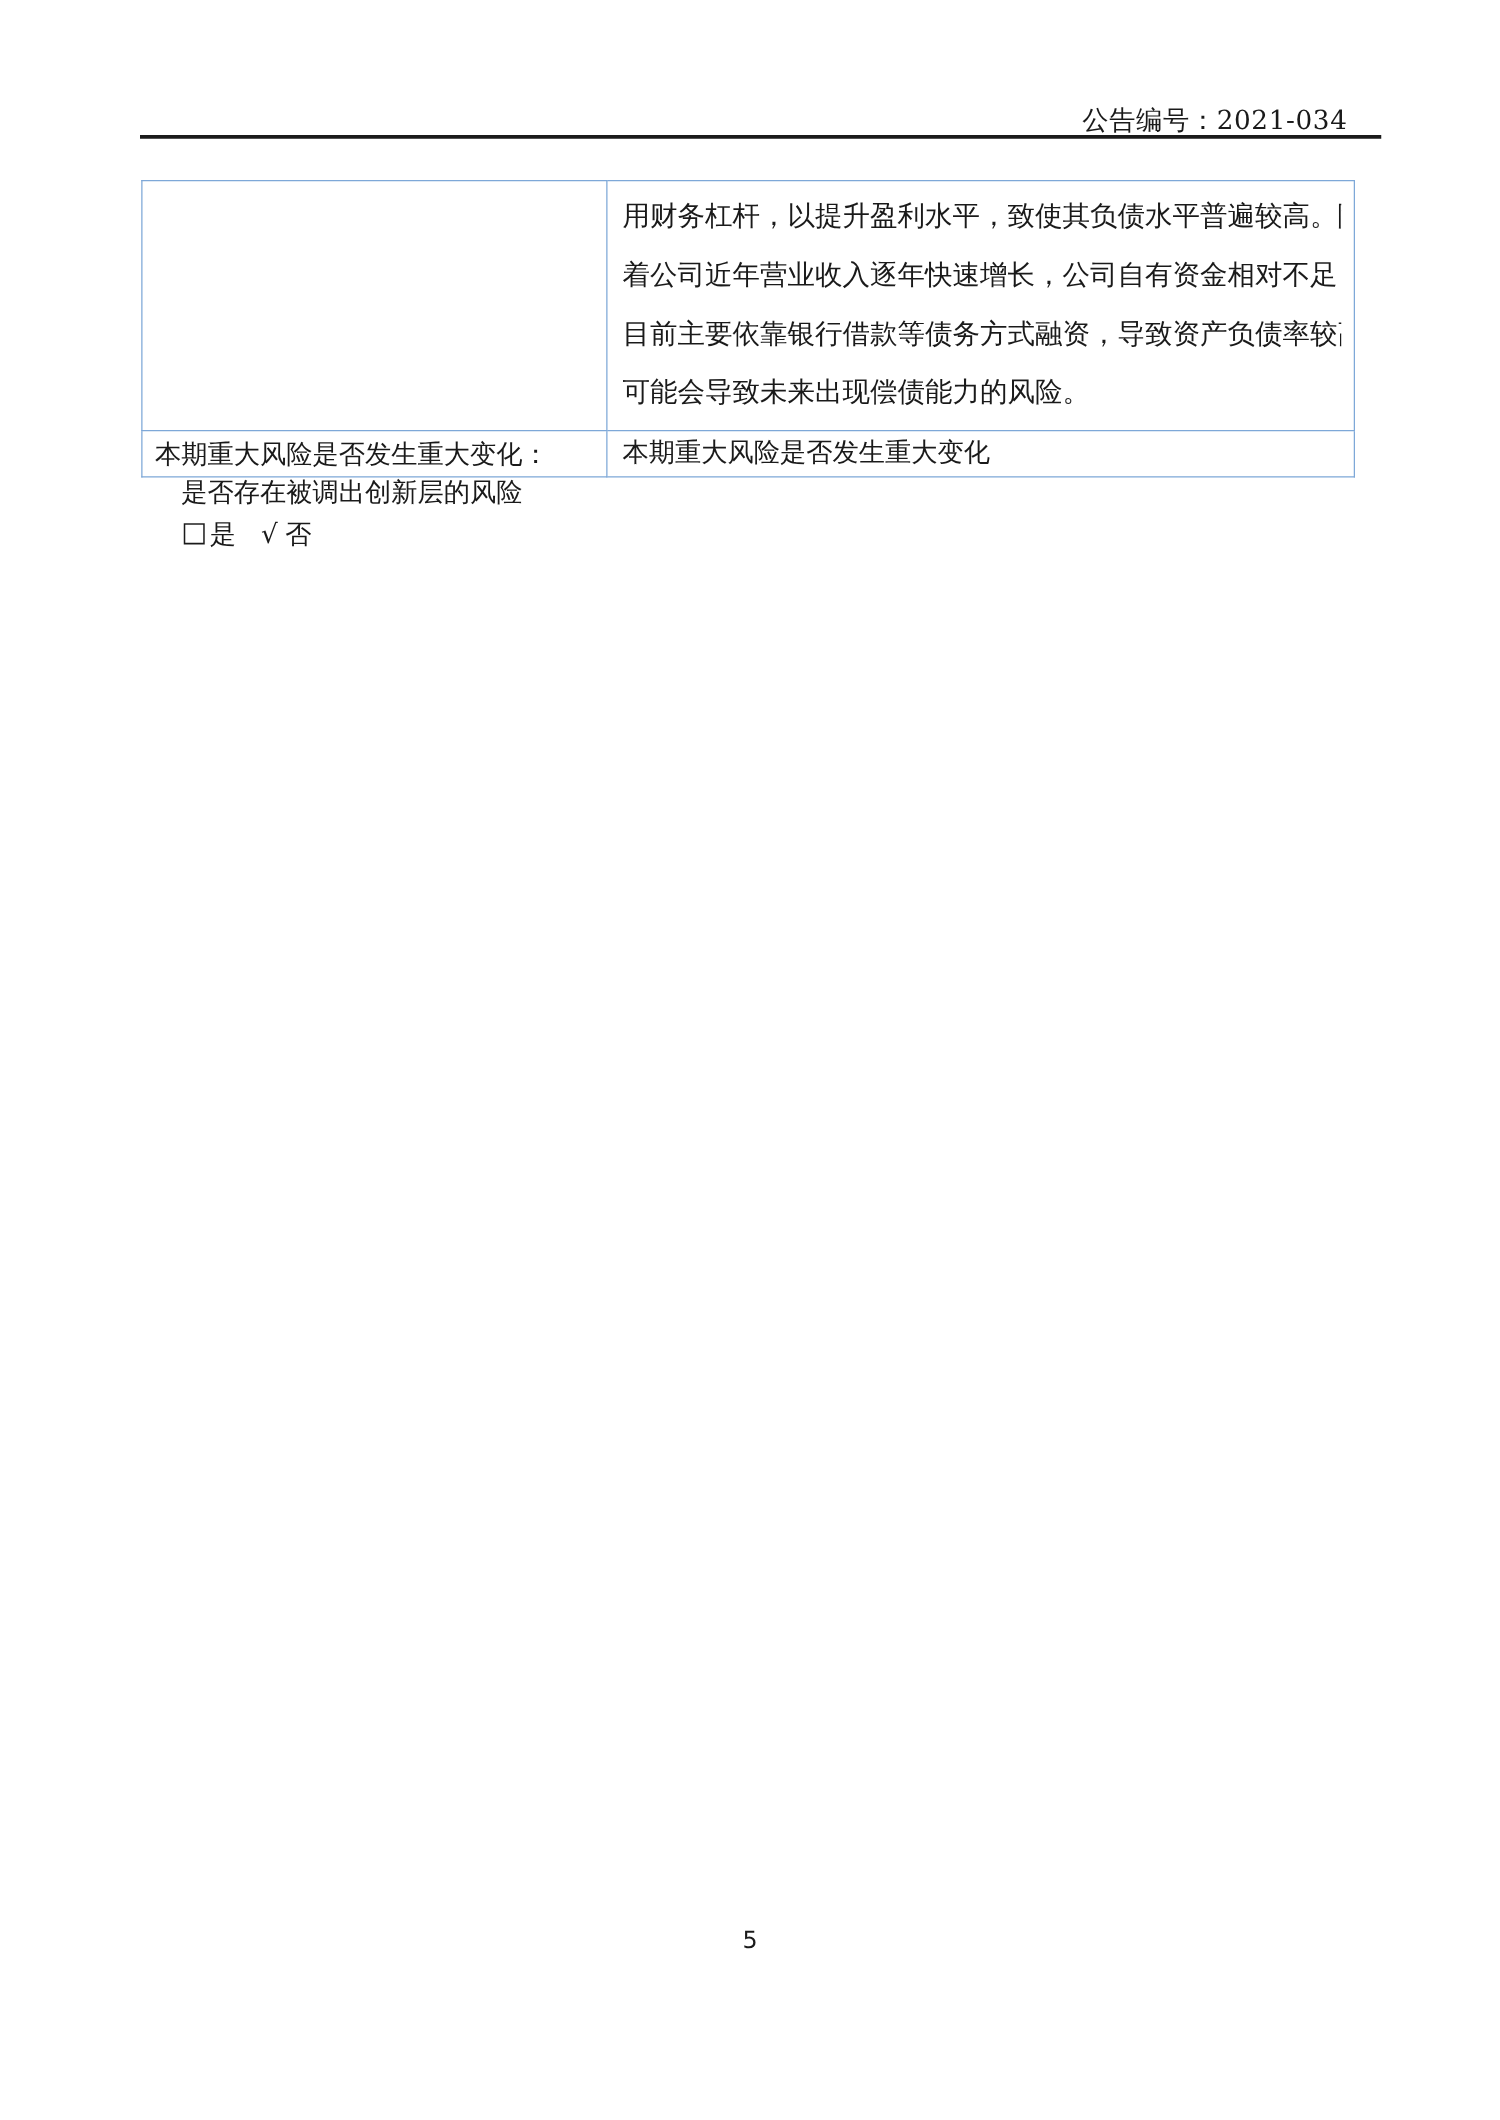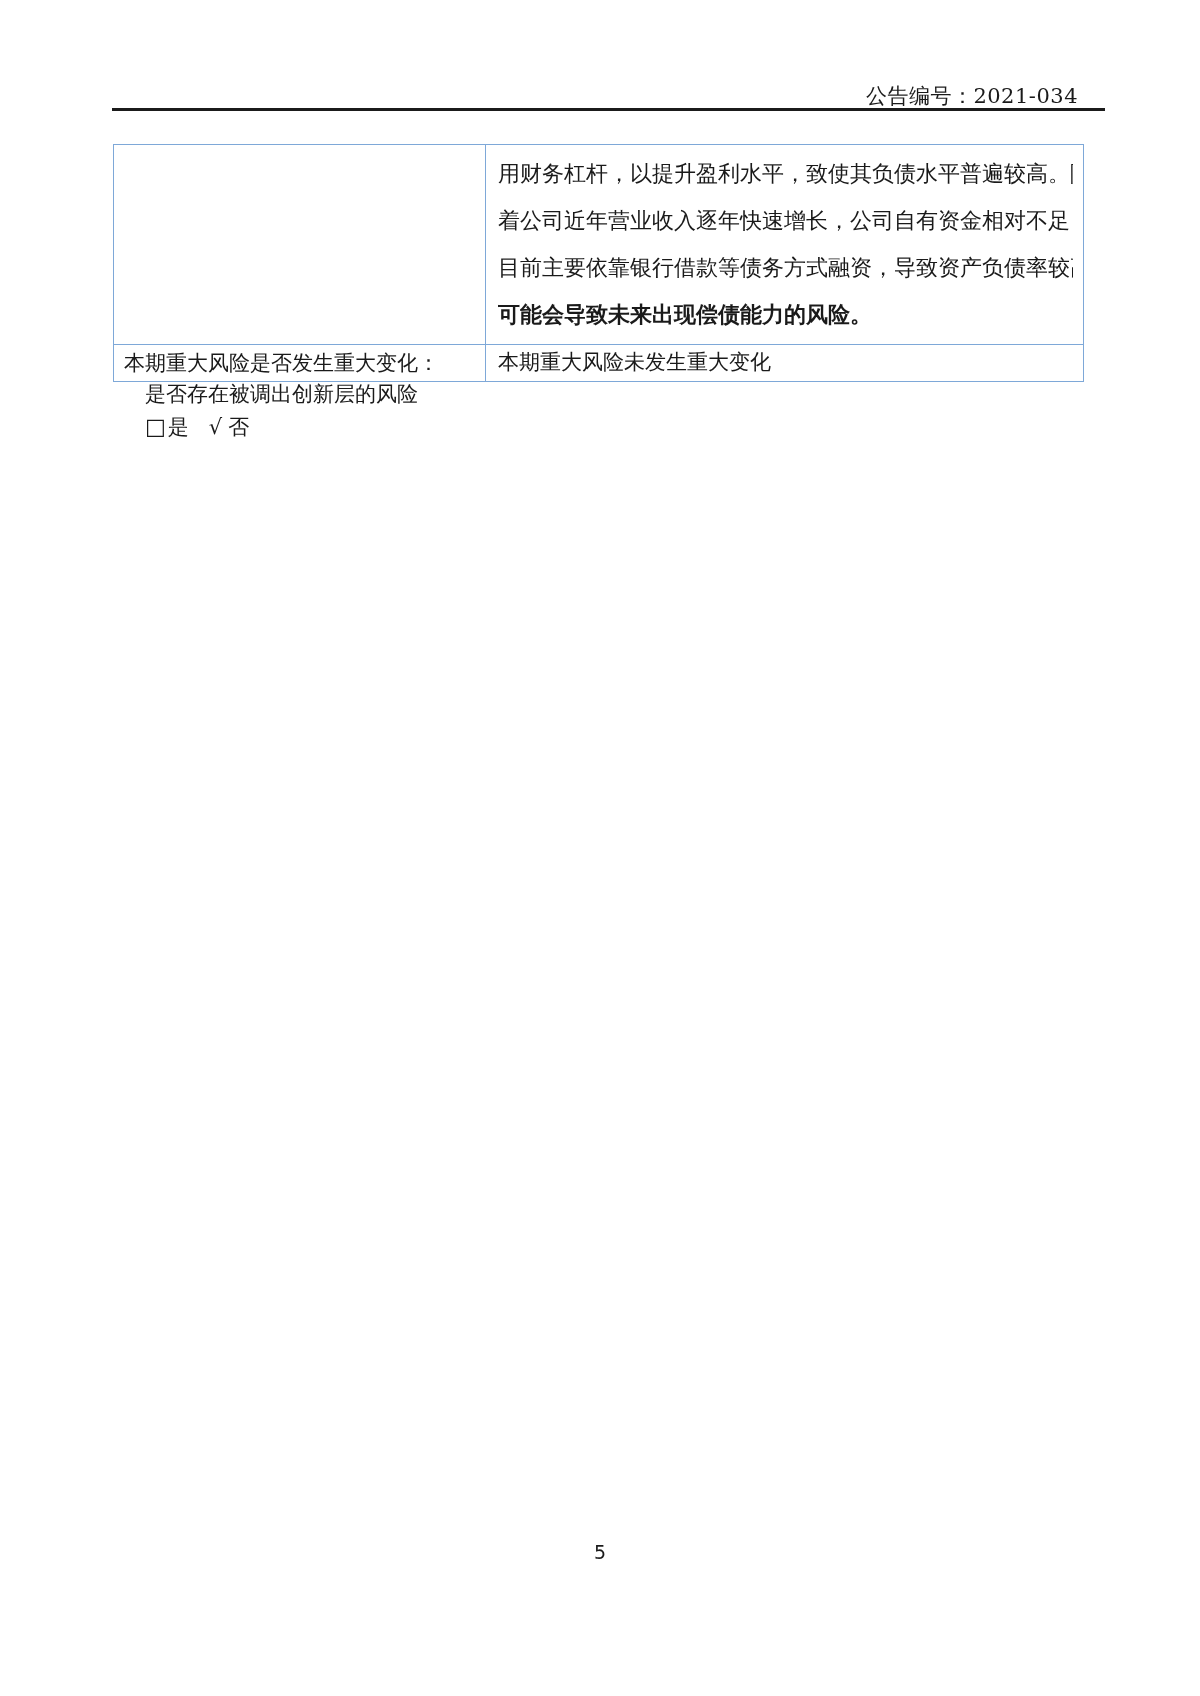--- a/index.html
+++ b/index.html
@@ -51,21 +51,20 @@
   .para-line {
     line-height: 47px;
     text-align: justify;
     text-align-last: justify;
     white-space: nowrap;
     overflow: hidden;
   }
   .para-line.last {
     text-align: left;
     text-align-last: left;
-    font-weight: bold;
   }
   .row-change td {
     height: 36px;
     vertical-align: middle;
     font-size: 21px;
   }
   .row-change .cell-label { padding: 4px 6px 4px 10px; }
   .row-change .cell-value { padding: 2px 6px 4px 12px; }
   
   .question-block {
@@ -112,21 +111,21 @@
           <div class="cell-paragraph">
             <div class="para-line">用财务杠杆，以提升盈利水平，致使其负债水平普遍较高。随</div>
             <div class="para-line">着公司近年营业收入逐年快速增长，公司自有资金相对不足，</div>
             <div class="para-line">目前主要依靠银行借款等债务方式融资，导致资产负债率较高，</div>
             <div class="para-line last">可能会导致未来出现偿债能力的风险。</div>
           </div>
         </td>
       </tr>
       <tr class="row-change">
         <td class="col-label cell-label">本期重大风险是否发生重大变化：</td>
-        <td class="col-value cell-value">本期重大风险未发生重大变化</td>
+        <td class="col-value cell-value">本期重大风险是否发生重大变化</td>
       </tr>
     </tbody>
   </table>
 
   <div class="question-block">
     <div class="question-title">是否存在被调出创新层的风险</div>
     <div class="question-options">
       <span class="box-glyph">□</span>
       <span>是</span>
       <span class="check-glyph">√</span>

